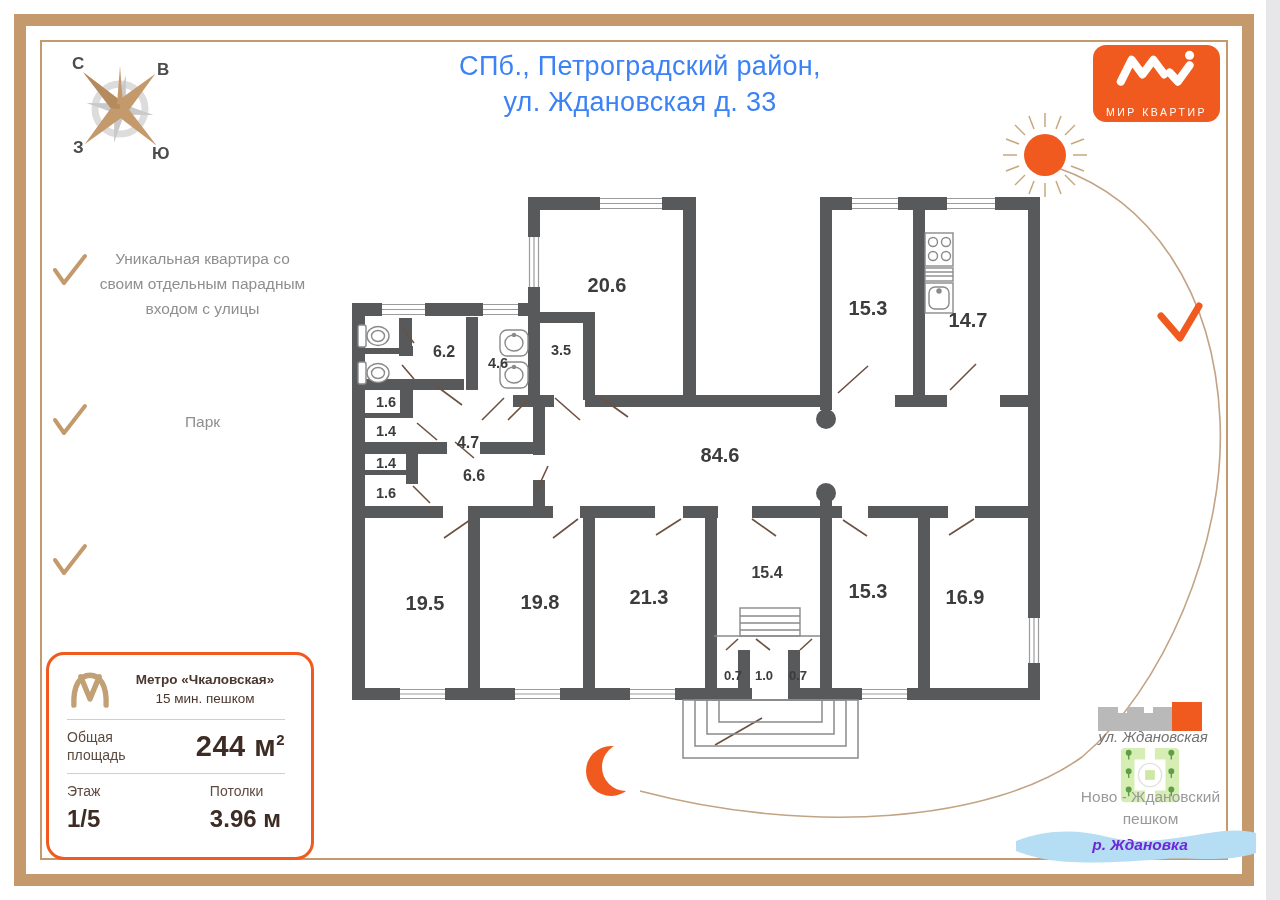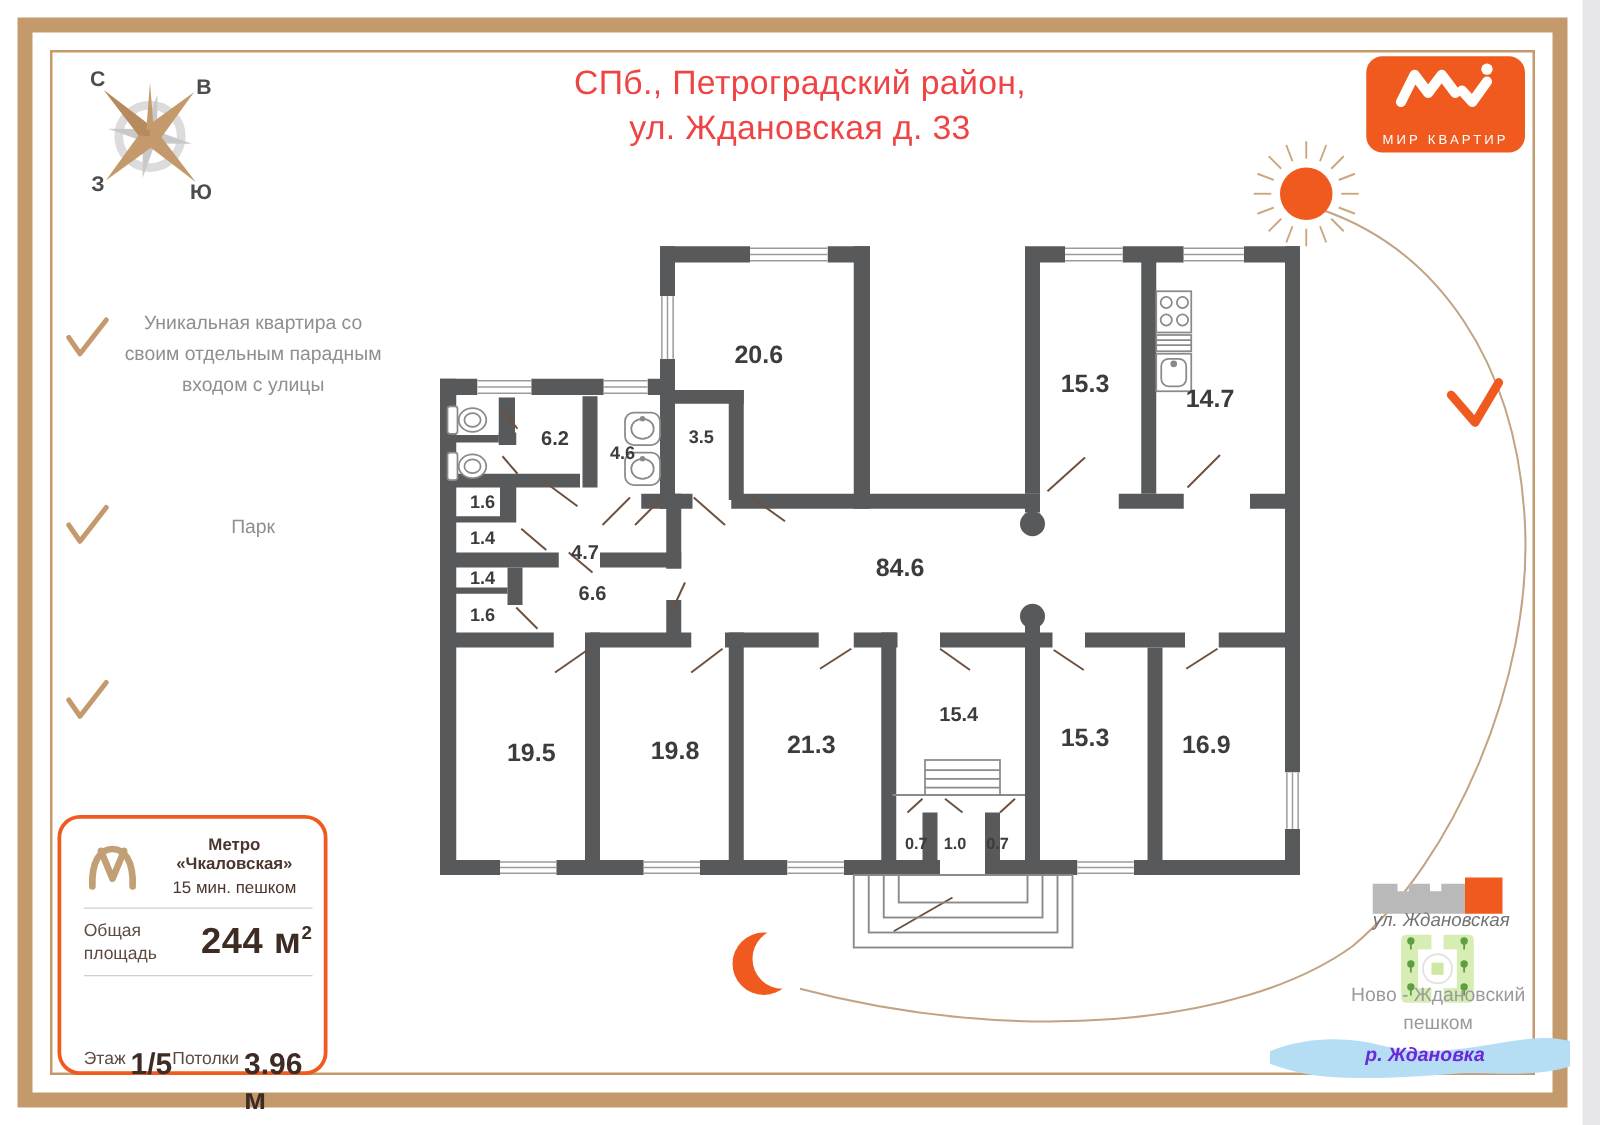--- a/index.html
+++ b/index.html
@@ -2,51 +2,51 @@
 <html><head>
 <meta charset="utf-8">
 <style>
   html,body{margin:0;padding:0;}
   body{width:1280px;height:900px;background:#ffffff;font-family:"Liberation Sans",sans-serif;position:relative;overflow:hidden;}
   .page{position:absolute;inset:0;background:#fff;}
   .edge-strip{position:absolute;top:0;right:0;width:14px;height:900px;background:#e7e7e9;}
   .frame-outer{position:absolute;left:14px;top:14px;right:26px;bottom:14px;border:12px solid #c49a6c;pointer-events:none;}
   .frame-inner{position:absolute;left:40px;top:40px;right:52px;bottom:40px;border:2px solid #c49a6c;pointer-events:none;}
 
-  .title{position:absolute;left:390px;top:48px;width:500px;text-align:center;color:#ef4444;font-size:27px;line-height:1.35;font-weight:500;letter-spacing:.3px;}
+  .title{position:absolute;left:390px;top:48px;width:500px;text-align:center;color:#3b82f6;font-size:27px;line-height:1.35;font-weight:500;letter-spacing:.3px;}
 
   .logo-box{position:absolute;left:1093px;top:45px;width:127px;height:77px;background:#f05a1e;border-radius:13px;display:flex;flex-direction:column;align-items:center;justify-content:center;gap:2px;}
   .logo-brand{color:#fff;font-size:10.5px;font-weight:normal;letter-spacing:2.5px;margin-top:17px;}
 
   .compass{position:absolute;left:62px;top:52px;width:115px;height:115px;}
   .compass-letter{position:absolute;font-size:17px;font-weight:bold;color:#4c4c4c;}
 
   .feature{position:absolute;color:#8f8f8f;font-size:15.5px;line-height:1.6;text-align:center;}
   .check{position:absolute;width:40px;height:36px;}
 
   .plan{position:absolute;left:352px;top:190px;width:692px;height:585px;}
   .plan svg{position:absolute;left:0;top:0;}
   .room-label{position:absolute;transform:translate(-50%,-50%);color:#3c3c3c;font-weight:bold;white-space:nowrap;}
   .rl-l{font-size:20px;}
   .rl-m{font-size:16px;}
   .rl-s{font-size:14.5px;}
   .rl-xs{font-size:13px;}
 
-  .info-card{position:absolute;left:46px;top:652px;width:216px;height:208px;background:#fff;border:3px solid #f05a1e;border-radius:18px;box-sizing:border-box;padding:13px 9px 10px 18px;color:#3d2b24;}
+  .info-card{position:absolute;left:46px;top:652px;width:268px;height:208px;background:#fff;border:3px solid #f05a1e;border-radius:18px;box-sizing:border-box;padding:13px 26px 10px 18px;color:#3d2b24;}
   .ic-row1{display:flex;align-items:center;gap:12px;}
   .ic-metro-txt{flex:1;text-align:center;}
   .ic-metro-name{font-size:13.5px;font-weight:bold;color:#4b372e;}
   .ic-metro-walk{font-size:13.5px;color:#4b372e;margin-top:4px;}
   .ic-div{border-top:1px solid #cfcfcf;margin:9px 0;}
   .ic-row2{display:flex;align-items:center;justify-content:space-between;}
   .ic-label{font-size:14px;color:#5d4a40;line-height:1.25;}
   .ic-big{font-size:29px;font-weight:800;letter-spacing:.5px;}
   .ic-big sup{font-size:15px;}
   .ic-row3{display:flex;justify-content:space-between;padding:0 4px 0 0;}
-  .ic-col{display:flex;flex-direction:row;gap:4px;margin-top:48px;}
+  .ic-col{display:flex;flex-direction:column;gap:4px;}
   .ic-mid{font-size:24px;font-weight:800;}
 
   .overlay{position:absolute;inset:0;pointer-events:none;}
 
   .mm-street{position:absolute;left:1078px;top:728px;width:150px;text-align:center;font-size:15px;font-style:italic;color:#737373;}
   .mm-park-label{position:absolute;left:1058px;top:786px;width:185px;text-align:center;font-size:15.5px;color:#9a9a9a;line-height:1.45;}
   .mm-river-label{position:absolute;left:1075px;top:836px;width:130px;text-align:center;font-size:15.5px;font-style:italic;font-weight:bold;color:#6d28d9;}
   .mm-icon{position:absolute;}
 </style>
 </head>

